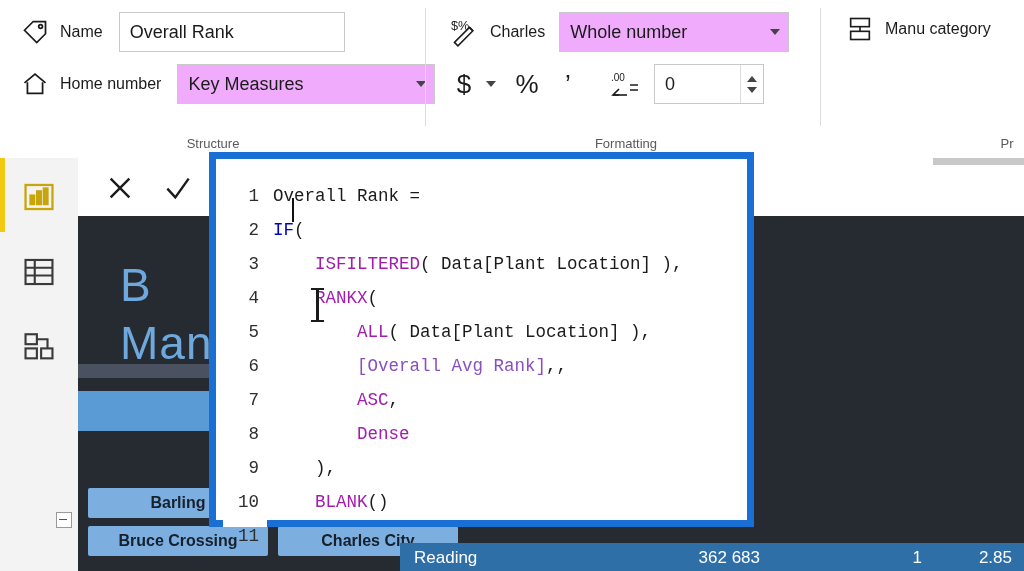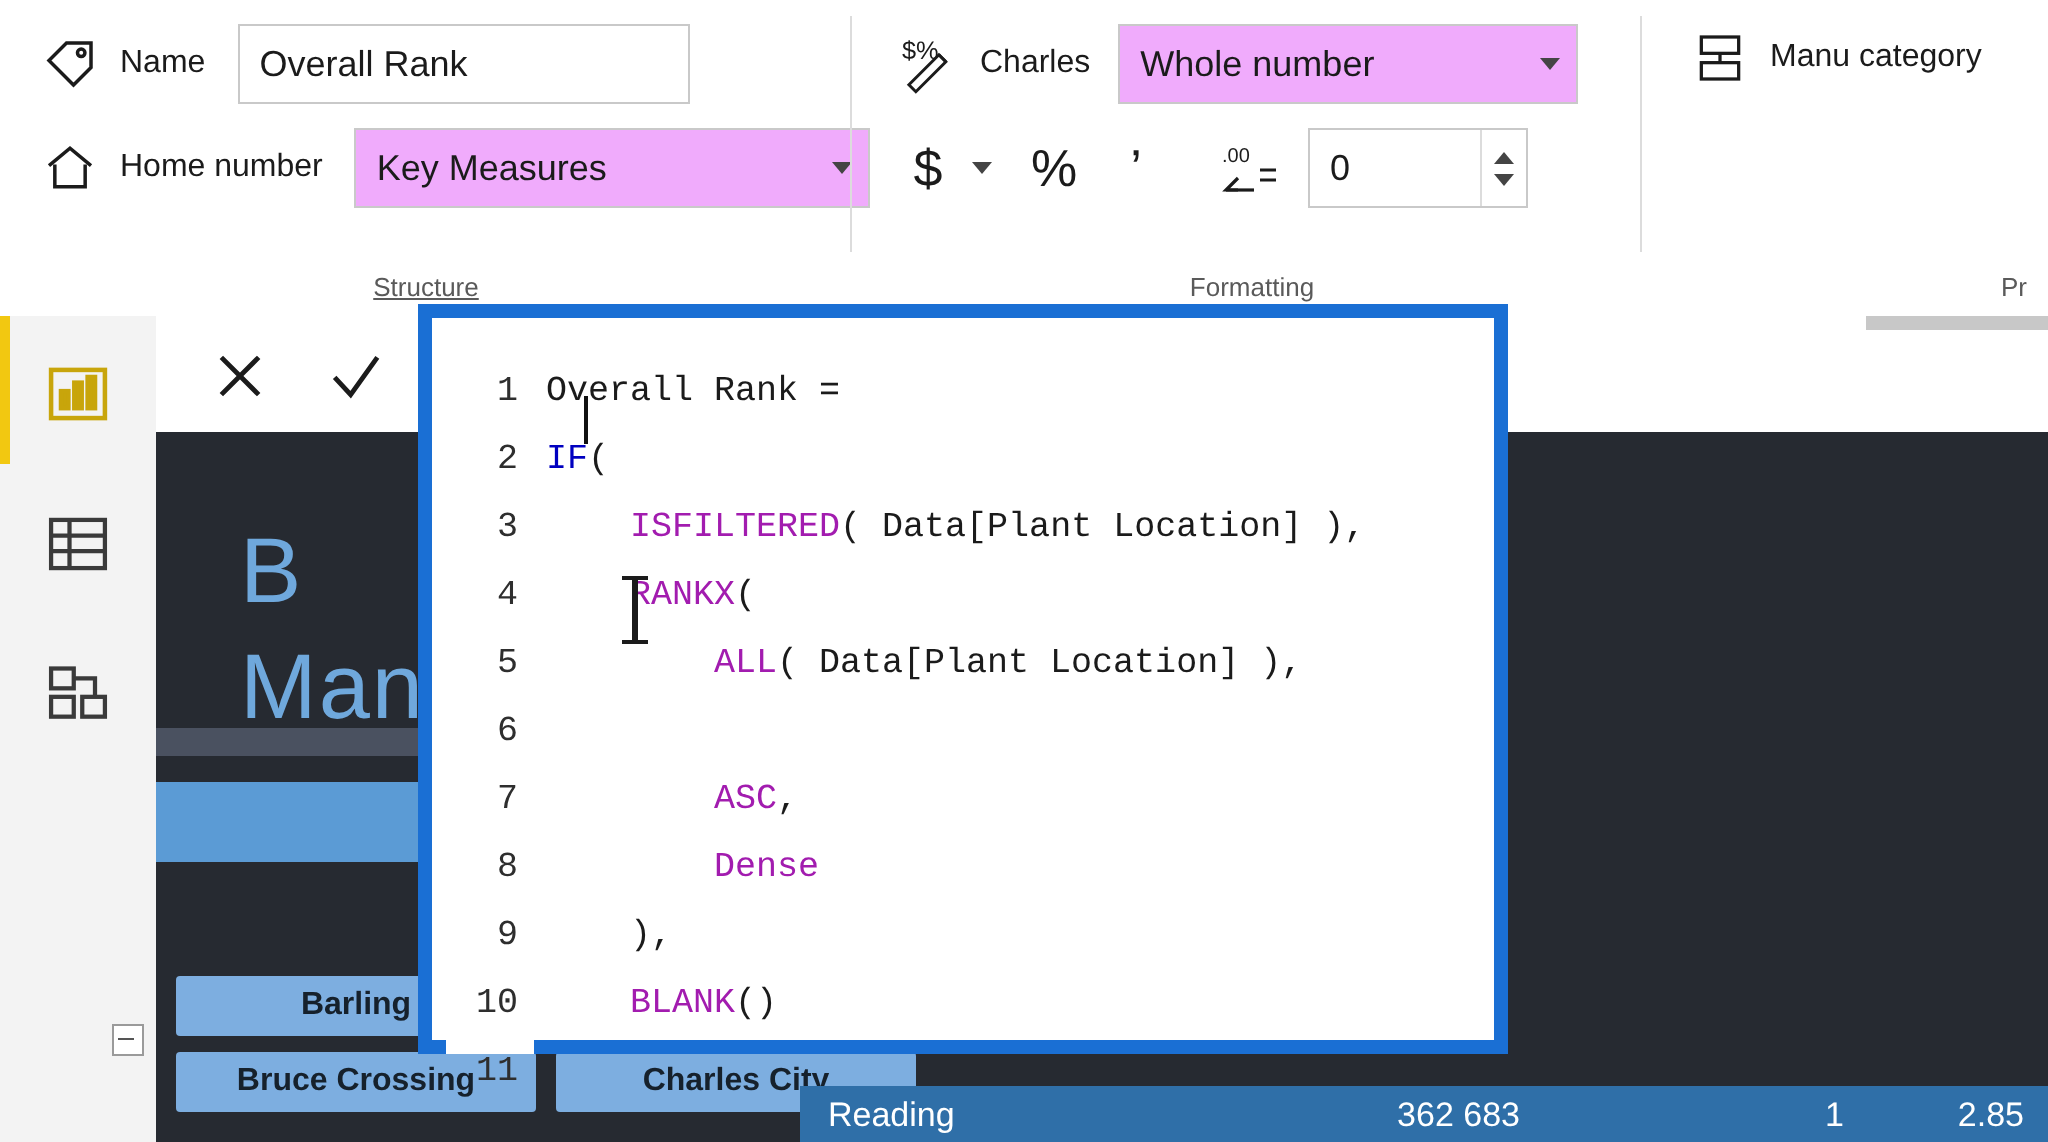--- a/index.html
+++ b/index.html
@@ -358,21 +358,21 @@
     <span class="icon-box" style="width:34px;height:34px;">
       <svg width="28" height="28" viewBox="0 0 24 24" fill="none" stroke="#1b1b1b" stroke-width="1.4">
         <rect x="4" y="3" width="16" height="7"></rect>
         <rect x="4" y="14" width="16" height="7"></rect>
         <path d="M12 10 L12 14"></path>
       </svg>
     </span>
     <span class="field-label" style="margin-left:8px;">Manu category</span>
   </div>
 
-  <div class="ribbon-group-label" style="left:150px; top:136px; width:126px;text-decoration:underline;">Structure</div>
+  <div class="ribbon-group-label" style="left:150px; top:136px; width:126px;">Structure</div>
   <div class="ribbon-group-label" style="left:563px; top:136px; width:126px;">Formatting</div>
   <div class="ribbon-group-label" style="left:990px; top:136px; width:34px;">Pr</div>
 </div>
 
 <div id="app">
 
   <div id="leftrail">
     <div id="rail-active"></div>
     <div class="rail-icon" style="top:18px;">
       <svg width="34" height="34" viewBox="0 0 24 24" fill="none" stroke="#c8a50b" stroke-width="1.6">
@@ -442,21 +442,21 @@
   </div>
 </div>
 
 <div id="dax">
   <div id="gutter"></div>
 <div class="code-line" style="top: 20px;"><span class="lineno">1</span><span><span class="plain">Overall Rank =</span></span></div>
     <div class="code-line" style="top: 54px;"><span class="lineno">2</span><span><span class="kw">IF</span><span class="plain">(</span></span></div>
     <div class="code-line" style="top: 88px;"><span class="lineno">3</span><span><span class="plain">    </span><span class="fn">ISFILTERED</span><span class="plain">( Data[Plant Location] ),</span></span></div>
     <div class="code-line" style="top: 122px;"><span class="lineno">4</span><span><span class="plain">    </span><span class="fn">RANKX</span><span class="plain">(</span></span></div>
     <div class="code-line" style="top: 156px;"><span class="lineno">5</span><span><span class="plain">        </span><span class="fn">ALL</span><span class="plain">( Data[Plant Location] ),</span></span></div>
-    <div class="code-line" style="top: 190px;"><span class="lineno">6</span></div>
+    <div class="code-line" style="top: 190px;"><span class="lineno">6</span><span><span class="plain">        </span><span class="measure">[Overall Avg Rank]</span><span class="plain">,,</span></span></div>
     <div class="code-line" style="top: 224px;"><span class="lineno">7</span><span><span class="plain">        </span><span class="fn">ASC</span><span class="plain">,</span></span></div>
     <div class="code-line" style="top: 258px;"><span class="lineno">8</span><span><span class="plain">        </span><span class="fn">Dense</span></span></div>
     <div class="code-line" style="top: 292px;"><span class="lineno">9</span><span><span class="plain">    ),</span></span></div>
     <div class="code-line" style="top: 326px;"><span class="lineno">10</span><span><span class="plain">    </span><span class="fn">BLANK</span><span class="plain">()</span></span></div>
     <div class="code-line" style="top: 360px;"><span class="lineno">11</span><span></span></div>
   </div>
 <div id="caret-blink"></div>
 <div id="mouse-cursor"></div>
 <div id="dax-fold"></div>
 

